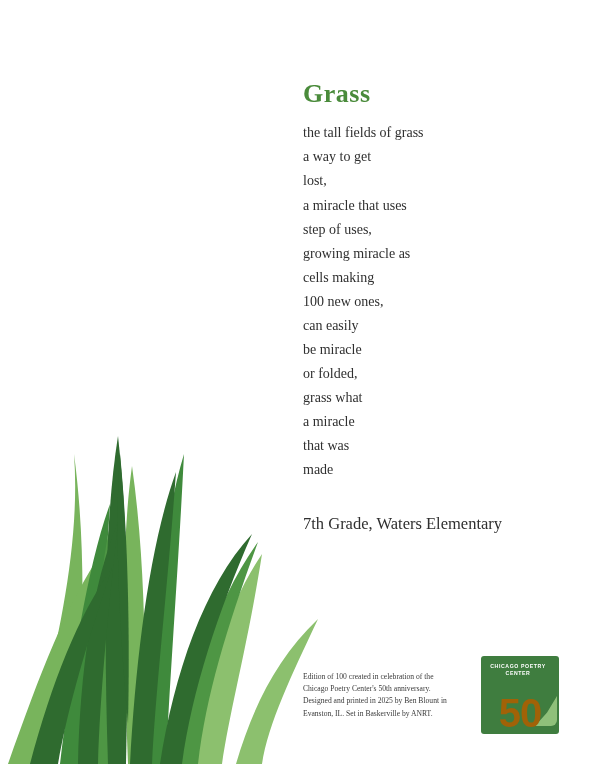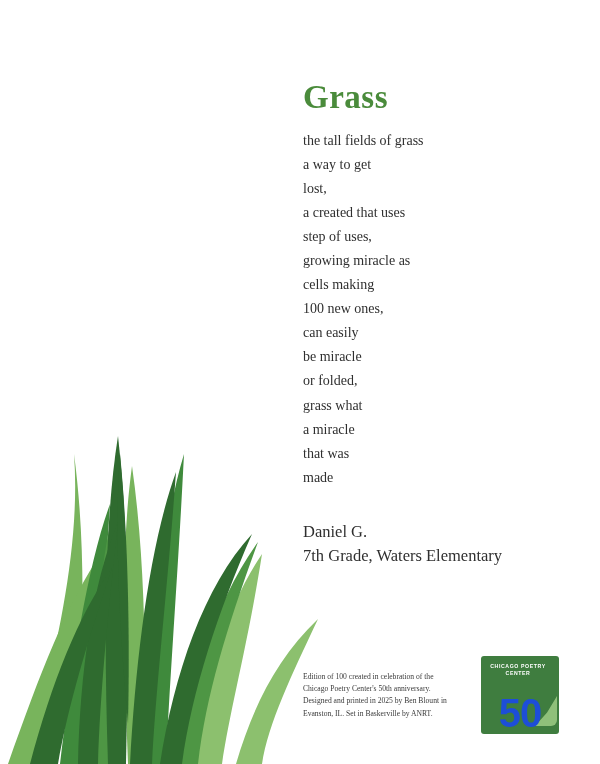--- a/index.html
+++ b/index.html
@@ -30,21 +30,21 @@
 
   
   .poem-col {
     position: absolute;
     left: 303px;
     top: 80px;
     width: 270px;
   }
   .poem-title {
     font-family: "Liberation Serif", serif;
-    font-size: 33px;
+    font-size: 26px;
     color: #4a8b3b;
     margin: 0 0 14px 0;
     letter-spacing: 0.5px;
     line-height: 1.05;
   }
   .poem-body {
     font-size: 14px;
     line-height: 1.72;
     color: #2f2f2f;
   }
@@ -100,21 +100,21 @@
     letter-spacing: 0.6px;
     font-family: "Liberation Sans", sans-serif;
     font-weight: bold;
   }
   .logo-50 {
     position: absolute;
     bottom: 2px;
     left: 2px;
     right: 2px;
     text-align: center;
-    color: #1d4ed8;
+    color: #a16207;
     font-family: "Liberation Sans", sans-serif;
     font-weight: bold;
     font-size: 40px;
     line-height: 0.95;
     letter-spacing: -1px;
   }
   .logo-swoosh {
     position: absolute;
     right: 2px;
     bottom: 8px;
@@ -153,35 +153,34 @@
       <path d="M120 250 C 128 330, 130 430, 128 520 C 120 430, 114 330, 120 250 Z" fill="#2f6b2f"></path>
     </g>
   </svg>
 
   <div class="poem-col">
     <h1 class="poem-title">Grass</h1>
     <div class="poem-body">
       <span class="poem-line">the tall fields of grass</span>
       <span class="poem-line">a way to get</span>
       <span class="poem-line">lost,</span>
-      <span class="poem-line">a created that uses</span>
+      <span class="poem-line">a miracle that uses</span>
       <span class="poem-line">step of uses,</span>
       <span class="poem-line">growing miracle as</span>
       <span class="poem-line">cells making</span>
       <span class="poem-line">100 new ones,</span>
       <span class="poem-line">can easily</span>
       <span class="poem-line">be miracle</span>
       <span class="poem-line">or folded,</span>
       <span class="poem-line">grass what</span>
       <span class="poem-line">a miracle</span>
       <span class="poem-line">that was</span>
       <span class="poem-line">made</span>
     </div>
     <div class="byline">
-      <span class="name">Daniel G.</span>
       <span class="school">7th Grade, Waters Elementary</span>
     </div>
   </div>
 
   <div class="colophon">
     <span>Edition of 100 created in celebration of the</span>
     <span>Chicago Poetry Center's 50th anniversary.</span>
     <span>Designed and printed in 2025 by Ben Blount in</span>
     <span>Evanston, IL. Set in Baskerville by ANRT.</span>
   </div>

